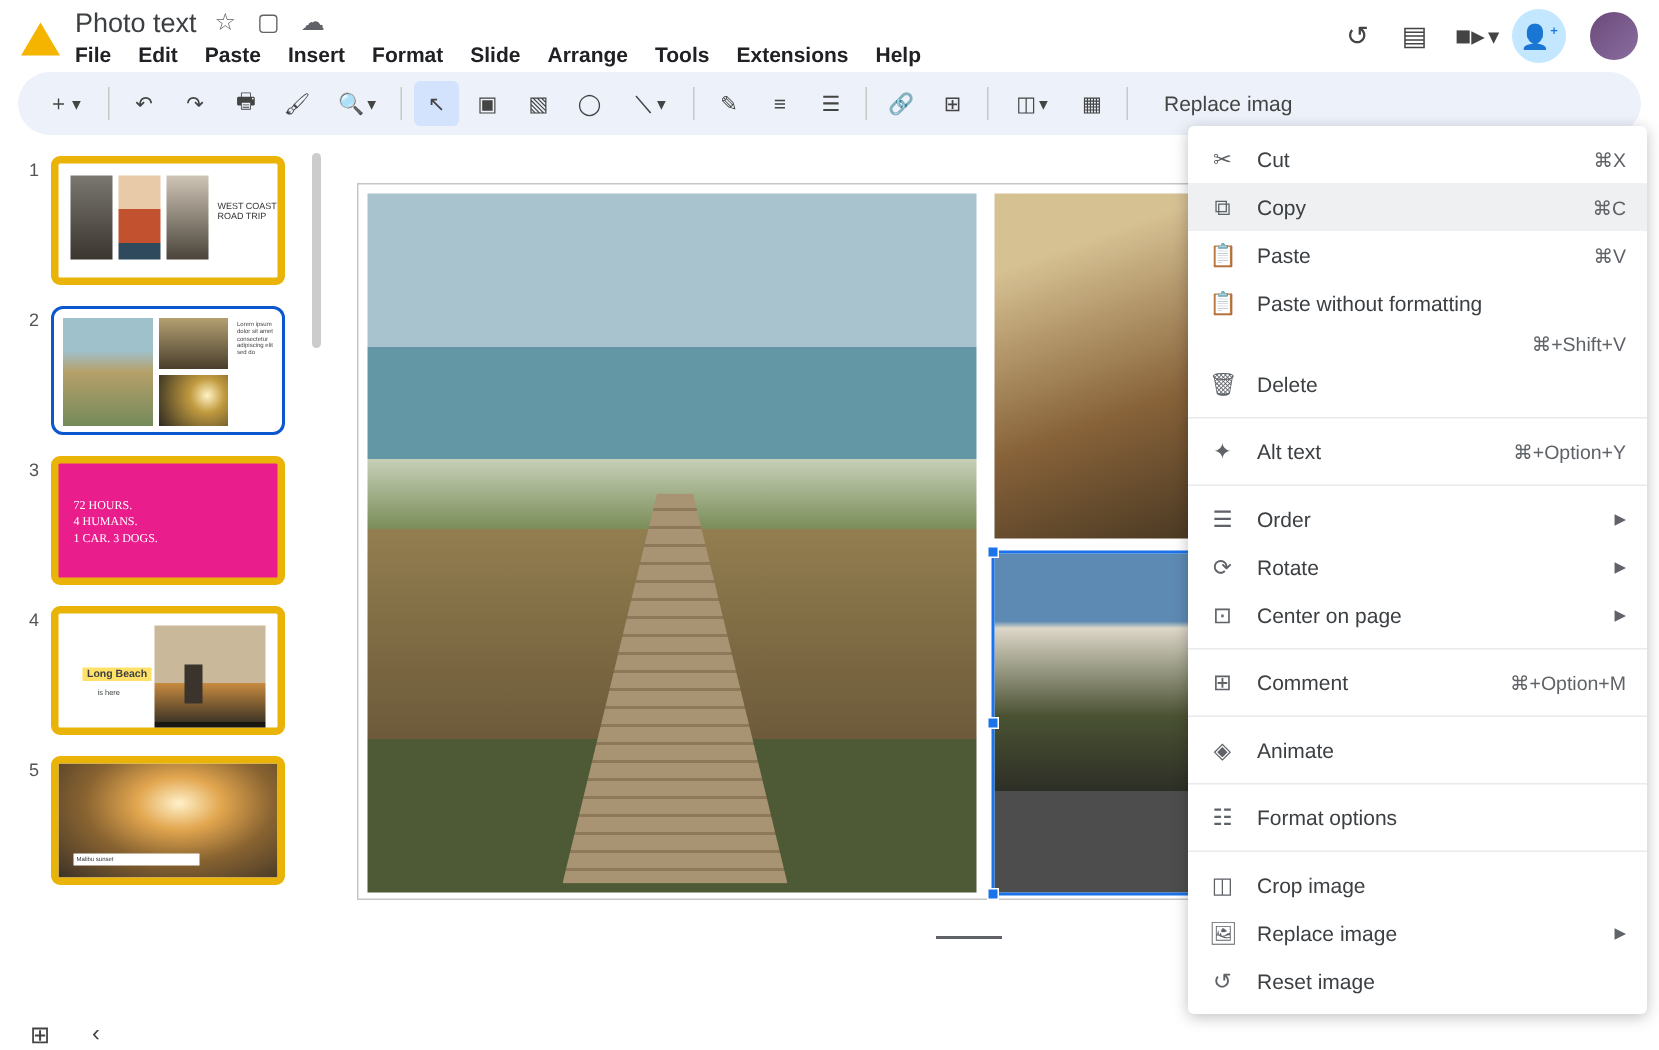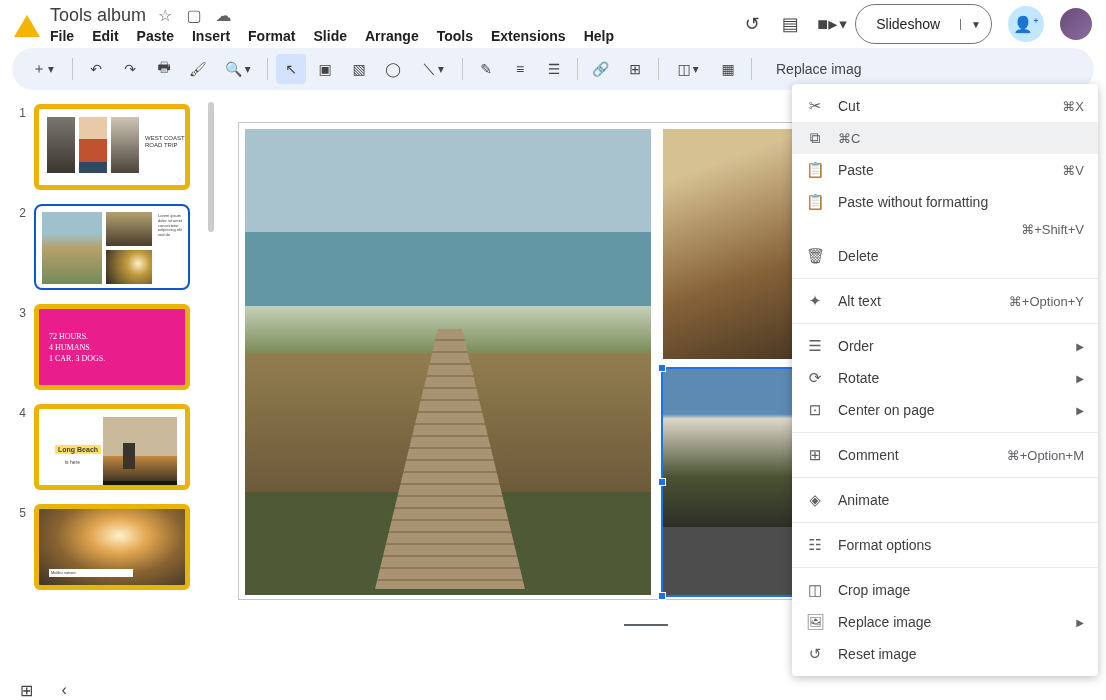--- a/index.html
+++ b/index.html
@@ -107,21 +107,21 @@
 </style>
 </head>
 <body>
 
 <div class="header">
   <div class="logo">
       <div class="tri"></div>
     </div>
   <div class="title-area">
     <div class="title-row">
-      <span class="doc-title">Tools album</span>
+      <span class="doc-title">Photo text</span>
       <div class="title-icons">
         <span>☆</span>
         <span>▢</span>
         <span>☁</span>
       </div>
     </div>
     <div class="menu-bar">
       <span>File</span>
       <span>Edit</span>
       <span>Paste</span>
@@ -131,24 +131,20 @@
       <span>Arrange</span>
       <span>Tools</span>
       <span>Extensions</span>
       <span>Help</span>
     </div>
   </div>
   <div class="header-right">
     <span class="hicon">↺</span>
     <span class="hicon">▤</span>
     <span class="hicon cam">■▸ <small>▾</small></span>
-    <div class="slideshow-btn">
-      <span class="main">Slideshow</span>
-      <span class="caret">▼</span>
-    </div>
     <div class="share">👤⁺</div>
     <div class="avatar"></div>
   </div>
 </div>
 
 <div class="toolbar-wrap">
  <div class="toolbar">
   <div class="tbtn wdd">＋ <small>▾</small></div>
   <div class="tsep"></div>
   <div class="tbtn">↶</div>
@@ -253,20 +249,21 @@
 </div>
 
 <div class="ctxmenu">
   <div class="mitem">
       <span class="micon">✂</span>
       <span class="mlabel">Cut</span>
       <span class="mshort">⌘X</span>
     </div>
   <div class="mitem hover">
       <span class="micon">⧉</span>
+      <span class="mlabel">Copy</span>
       <span class="mshort">⌘C</span>
     </div>
   <div class="mitem">
       <span class="micon">📋</span>
       <span class="mlabel">Paste</span>
       <span class="mshort">⌘V</span>
     </div>
   <div class="mitem">
       <span class="micon">📋</span>
       <span class="mlabel">Paste without formatting</span>

